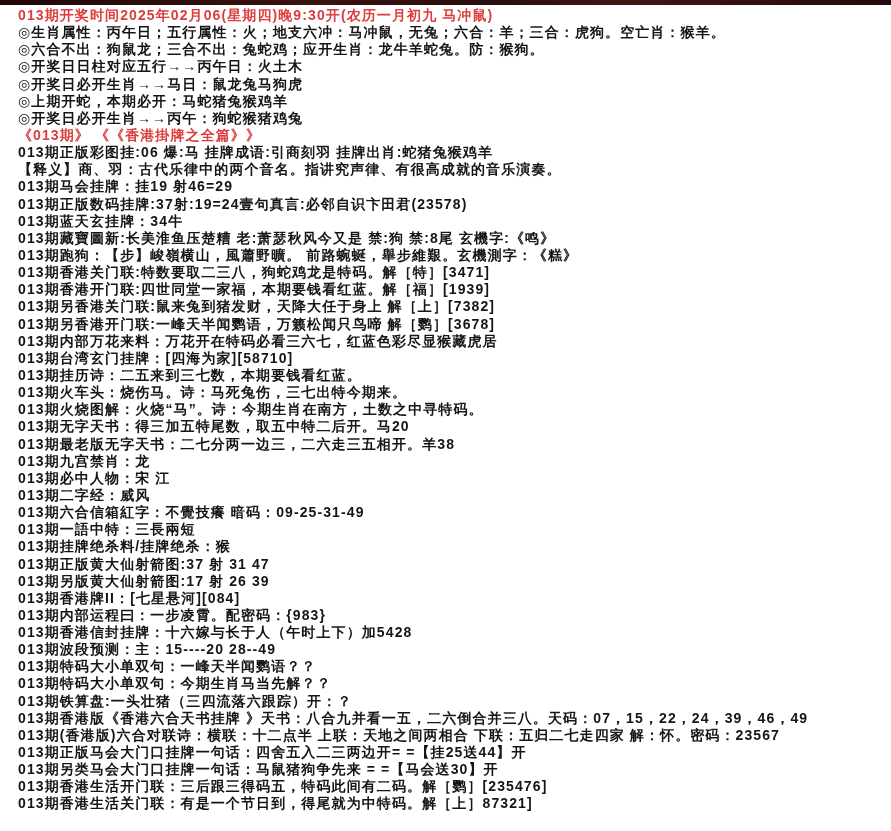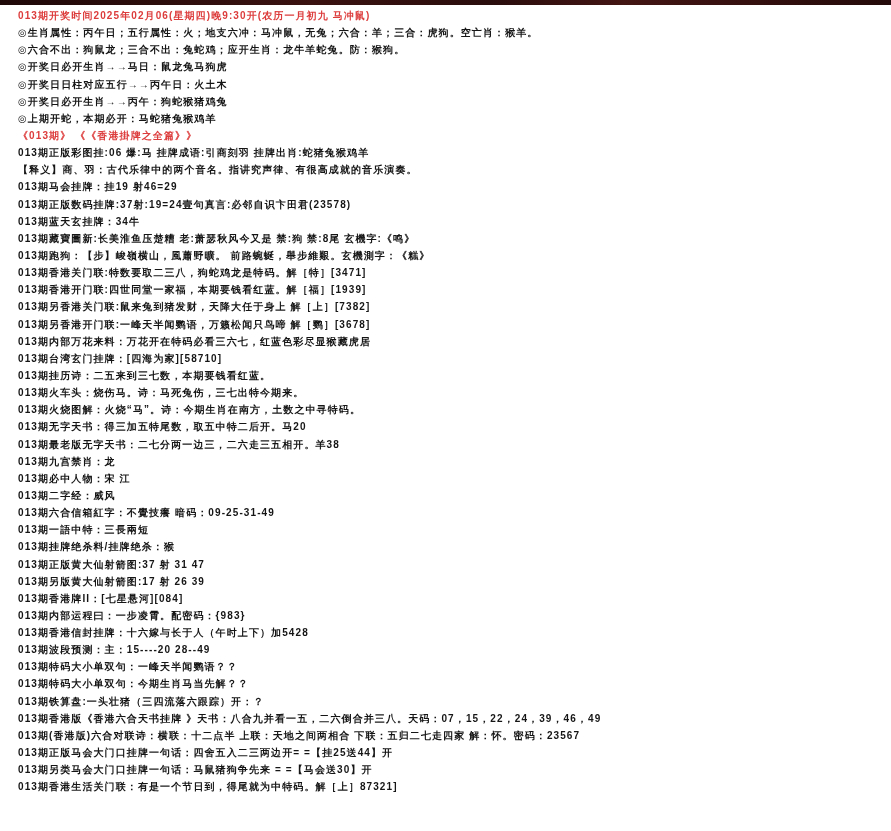--- a/index.html
+++ b/index.html
@@ -15,44 +15,44 @@
   }
   .top-bar {
     width: 891px;
     height: 5px;
     background: linear-gradient(90deg, #1f0808 0%, #3a1210 35%, #2a0d0d 55%, #431513 70%, #240a0a 100%);
   }
   .content {
     padding: 2px 0 0 18px;
   }
   .line {
-    font-size: 10px;
+    font-size: 14px;
     line-height: 17.15px;
     height: 17.15px;
     font-weight: bold;
     letter-spacing: 1.1px;
     color: #151515;
     white-space: nowrap;
   }
   .line.red {
     color: #dd3c3c;
   }
 </style>
 </head>
 <body>
 
 <div class="top-bar"></div>
 <div class="content">
     <div class="line red">013期开奖时间2025年02月06(星期四)晚9:30开(农历一月初九 马冲鼠)</div>
     <div class="line">◎生肖属性：丙午日；五行属性：火；地支六冲：马冲鼠，无兔；六合：羊；三合：虎狗。空亡肖：猴羊。</div>
     <div class="line">◎六合不出：狗鼠龙；三合不出：兔蛇鸡；应开生肖：龙牛羊蛇兔。防：猴狗。</div>
+    <div class="line">◎开奖日日柱对应五行→→丙午日：火土木</div>
     <div class="line">◎开奖日必开生肖→→马日：鼠龙兔马狗虎</div>
-    <div class="line">◎开奖日日柱对应五行→→丙午日：火土木</div>
+    <div class="line">◎上期开蛇，本期必开：马蛇猪兔猴鸡羊</div>
     <div class="line">◎开奖日必开生肖→→丙午：狗蛇猴猪鸡兔</div>
-    <div class="line">◎上期开蛇，本期必开：马蛇猪兔猴鸡羊</div>
     <div class="line red">《013期》 《《香港掛牌之全篇》》</div>
     <div class="line">013期正版彩图挂:06 爆:马 挂牌成语:引商刻羽 挂牌出肖:蛇猪兔猴鸡羊</div>
     <div class="line">【释义】商、羽：古代乐律中的两个音名。指讲究声律、有很高成就的音乐演奏。</div>
     <div class="line">013期马会挂牌：挂19 射46=29</div>
     <div class="line">013期正版数码挂牌:37射:19=24壹句真言:必邻自识卞田君(23578)</div>
     <div class="line">013期蓝天玄挂牌：34牛</div>
     <div class="line">013期藏寶圖新:长美淮鱼压楚糟 老:萧瑟秋风今又是 禁:狗 禁:8尾 玄機字:《鸣》</div>
     <div class="line">013期跑狗：【步】峻嶺横山，風蕭野曠。 前路蜿蜒，舉步維艱。玄機測字：《糕》</div>
     <div class="line">013期香港关门联:特数要取二三八，狗蛇鸡龙是特码。解［特］[3471]</div>
     <div class="line">013期香港开门联:四世同堂一家福，本期要钱看红蓝。解［福］[1939]</div>
@@ -77,14 +77,15 @@
     <div class="line">013期内部运程曰：一步凌霄。配密码：{983}</div>
     <div class="line">013期香港信封挂牌：十六嫁与长于人（午时上下）加5428</div>
     <div class="line">013期波段预测：主：15----20 28--49</div>
     <div class="line">013期特码大小单双句：一峰天半闻鹦语？？</div>
     <div class="line">013期特码大小单双句：今期生肖马当先解？？</div>
     <div class="line">013期铁算盘:一头壮猪（三四流落六跟踪）开：？</div>
     <div class="line">013期香港版《香港六合天书挂牌 》天书：八合九并看一五，二六倒合并三八。天码：07，15，22，24，39，46，49</div>
     <div class="line">013期(香港版)六合对联诗：横联：十二点半 上联：天地之间两相合 下联：五归二七走四家 解：怀。密码：23567</div>
     <div class="line">013期正版马会大门口挂牌一句话：四舍五入二三两边开= =【挂25送44】开</div>
     <div class="line">013期另类马会大门口挂牌一句话：马鼠猪狗争先来 = =【马会送30】开</div>
+    <div class="line">013期香港生活开门联：三后跟三得码五，特码此间有二码。解［鹦］[235476]</div>
     <div class="line">013期香港生活关门联：有是一个节日到，得尾就为中特码。解［上］87321]</div>
   </div>
 
 </body></html>

